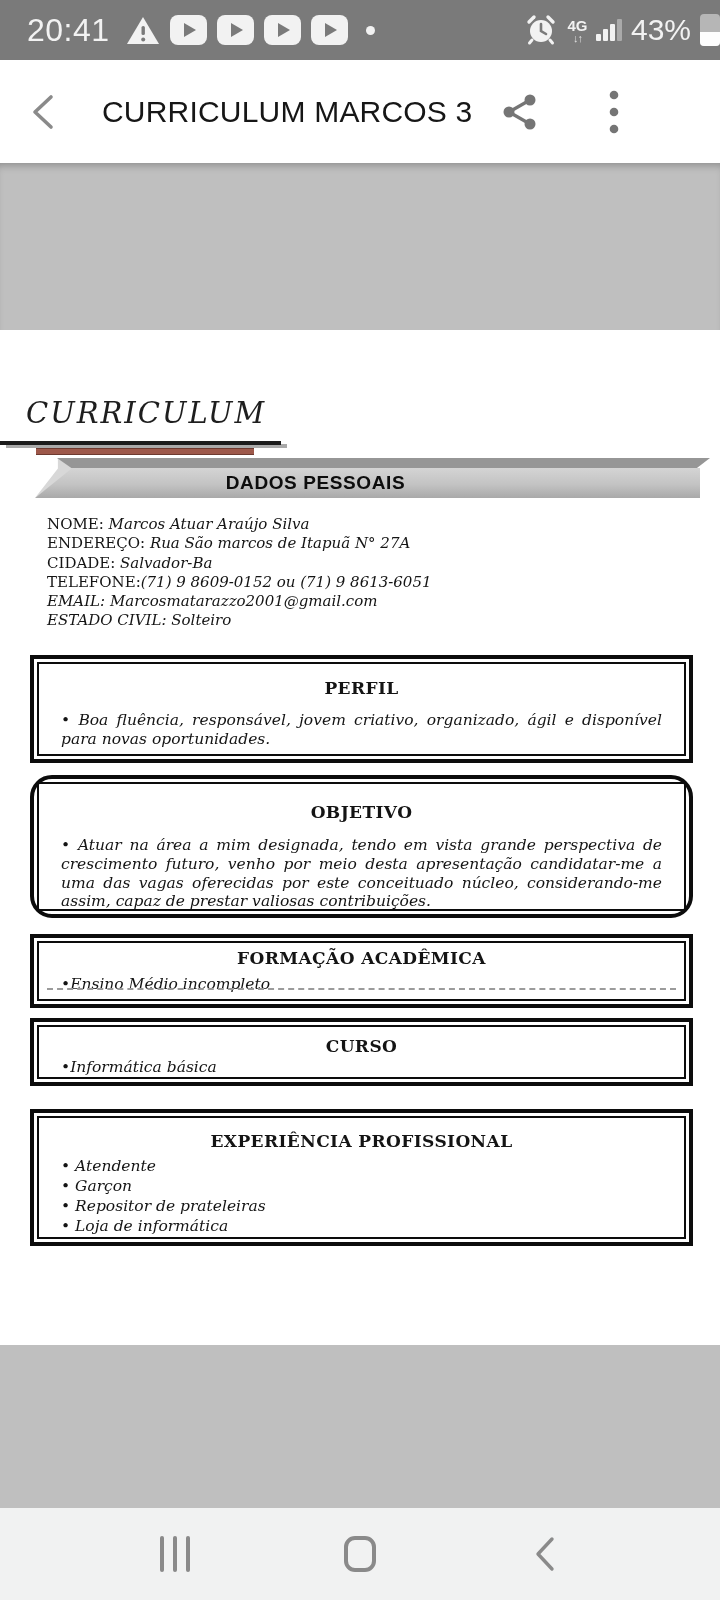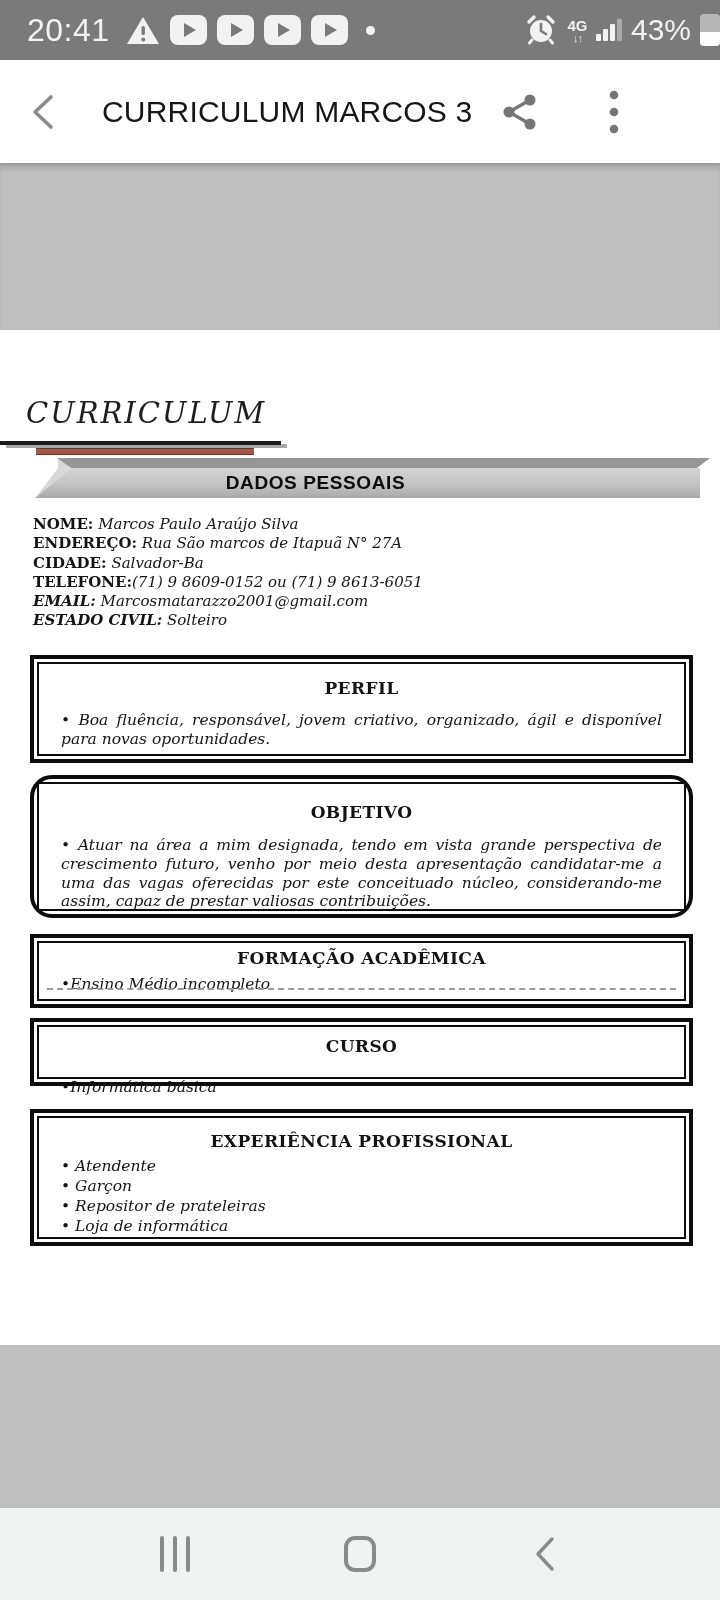--- a/index.html
+++ b/index.html
@@ -54,21 +54,21 @@
     clip-path:polygon(62% 0, 100% 26%, 11% 100%, 62% 26%);}
   .bar3d-front { left:35px; top:138px; width:665px; height:30px;
     background:linear-gradient(180deg,#d4d4d4 0%,#c3c3c3 55%,#a9a9a9 100%);
     clip-path:polygon(5.6% 0, 100% 0, 100% 100%, 0 100%);
     display:flex; align-items:center; justify-content:center; }
   .bar3d-front span { font-size:19px; font-weight:bold; color:#0d0d0d; letter-spacing:.6px;
     transform:translateX(-52px); }
 
   .personal { left:33px; top:185px; width:640px; font-family:"DejaVu Serif", serif;
     font-size:15px; color:#141414; line-height:19.3px; }
-  .personal .lbl { font-weight:bold; }
+  .personal .lbl { font-weight:normal;margin-left:14px; }
   .personal .lbl.it { font-style:italic; }
   .personal .val { font-style:italic; }
 
   
   .dbox { left:30px; width:663px; border:4px solid #0c0c0c; padding:3px; background:#fff; }
   .dbox-inner { border:2px solid #0c0c0c; width:100%; height:100%; position:relative;
     font-family:"DejaVu Serif", serif; color:#141414; }
   .dbox-title { text-align:center; font-weight:bold; font-size:17px; letter-spacing:.4px; }
   .dbox-body { font-style:italic; font-size:15.5px; padding:0 22px; line-height:18.5px; }
   .just { text-align:justify; }
@@ -81,21 +81,21 @@
   #box-perfil  .dbox-title { margin-top:14px; }
   #box-perfil  .dbox-body  { margin-top:13px; }
   #box-objetivo   { top:445px; height:143px;border-radius:22px; }
   #box-objetivo .dbox-title { margin-top:18px; }
   #box-objetivo .dbox-body  { margin-top:14px; line-height:18.8px; }
   #box-formacao   { top:604px; height:74px; }
   #box-formacao .dbox-title { margin-top:5px; }
   #box-formacao .dbox-body  { margin-top:7px; }
   #box-curso      { top:688px; height:68px; }
   #box-curso .dbox-title { margin-top:9px; }
-  #box-curso .dbox-body  { margin-top:22px; }
+  #box-curso .dbox-body  { margin-top:2px; }
   #box-exp        { top:779px; height:137px; }
   #box-exp .dbox-title { margin-top:13px; }
   #box-exp .dbox-body  { margin-top:5px; }
 
   
   .nav-bar { left:0; top:1508px; width:720px; height:92px; background:#f1f2f2;
     display:flex; align-items:center; justify-content:space-between; padding:0 130px; }
   .nav-btn { width:90px; height:90px; display:flex; align-items:center; justify-content:center; }
   .recents { display:flex; gap:9px; height:36px; }
   .recents span { width:4px; height:36px; background:#8a8a8a; border-radius:2px; display:block; }
@@ -190,21 +190,21 @@
   <div class="abs rule-black"></div>
   <div class="abs rule-maroon"></div>
 
   <div class="abs bar3d-bevel"></div>
   <div class="abs bar3d-top"></div>
   <div class="abs bar3d-front">
     <span>DADOS PESSOAIS</span>
   </div>
 
   <div class="abs personal">
-    <div><span class="lbl">NOME:</span> <span class="val">Marcos Paulo Araújo Silva</span></div>
+    <div><span class="lbl">NOME:</span> <span class="val">Marcos Atuar Araújo Silva</span></div>
     <div><span class="lbl">ENDEREÇO:</span> <span class="val">Rua São marcos de Itapuã N° 27A</span></div>
     <div><span class="lbl">CIDADE:</span> <span class="val">Salvador-Ba</span></div>
     <div><span class="lbl">TELEFONE:</span><span class="val">(71) 9 8609-0152 ou (71) 9 8613-6051</span></div>
     <div><span class="lbl it">EMAIL:</span> <span class="val">Marcosmatarazzo2001@gmail.com</span></div>
     <div><span class="lbl it">ESTADO CIVIL:</span> <span class="val">Solteiro</span></div>
   </div>
 
   <div id="box-perfil" class="abs dbox">
     <div class="dbox-inner">
       <div class="dbox-title">PERFIL</div>

